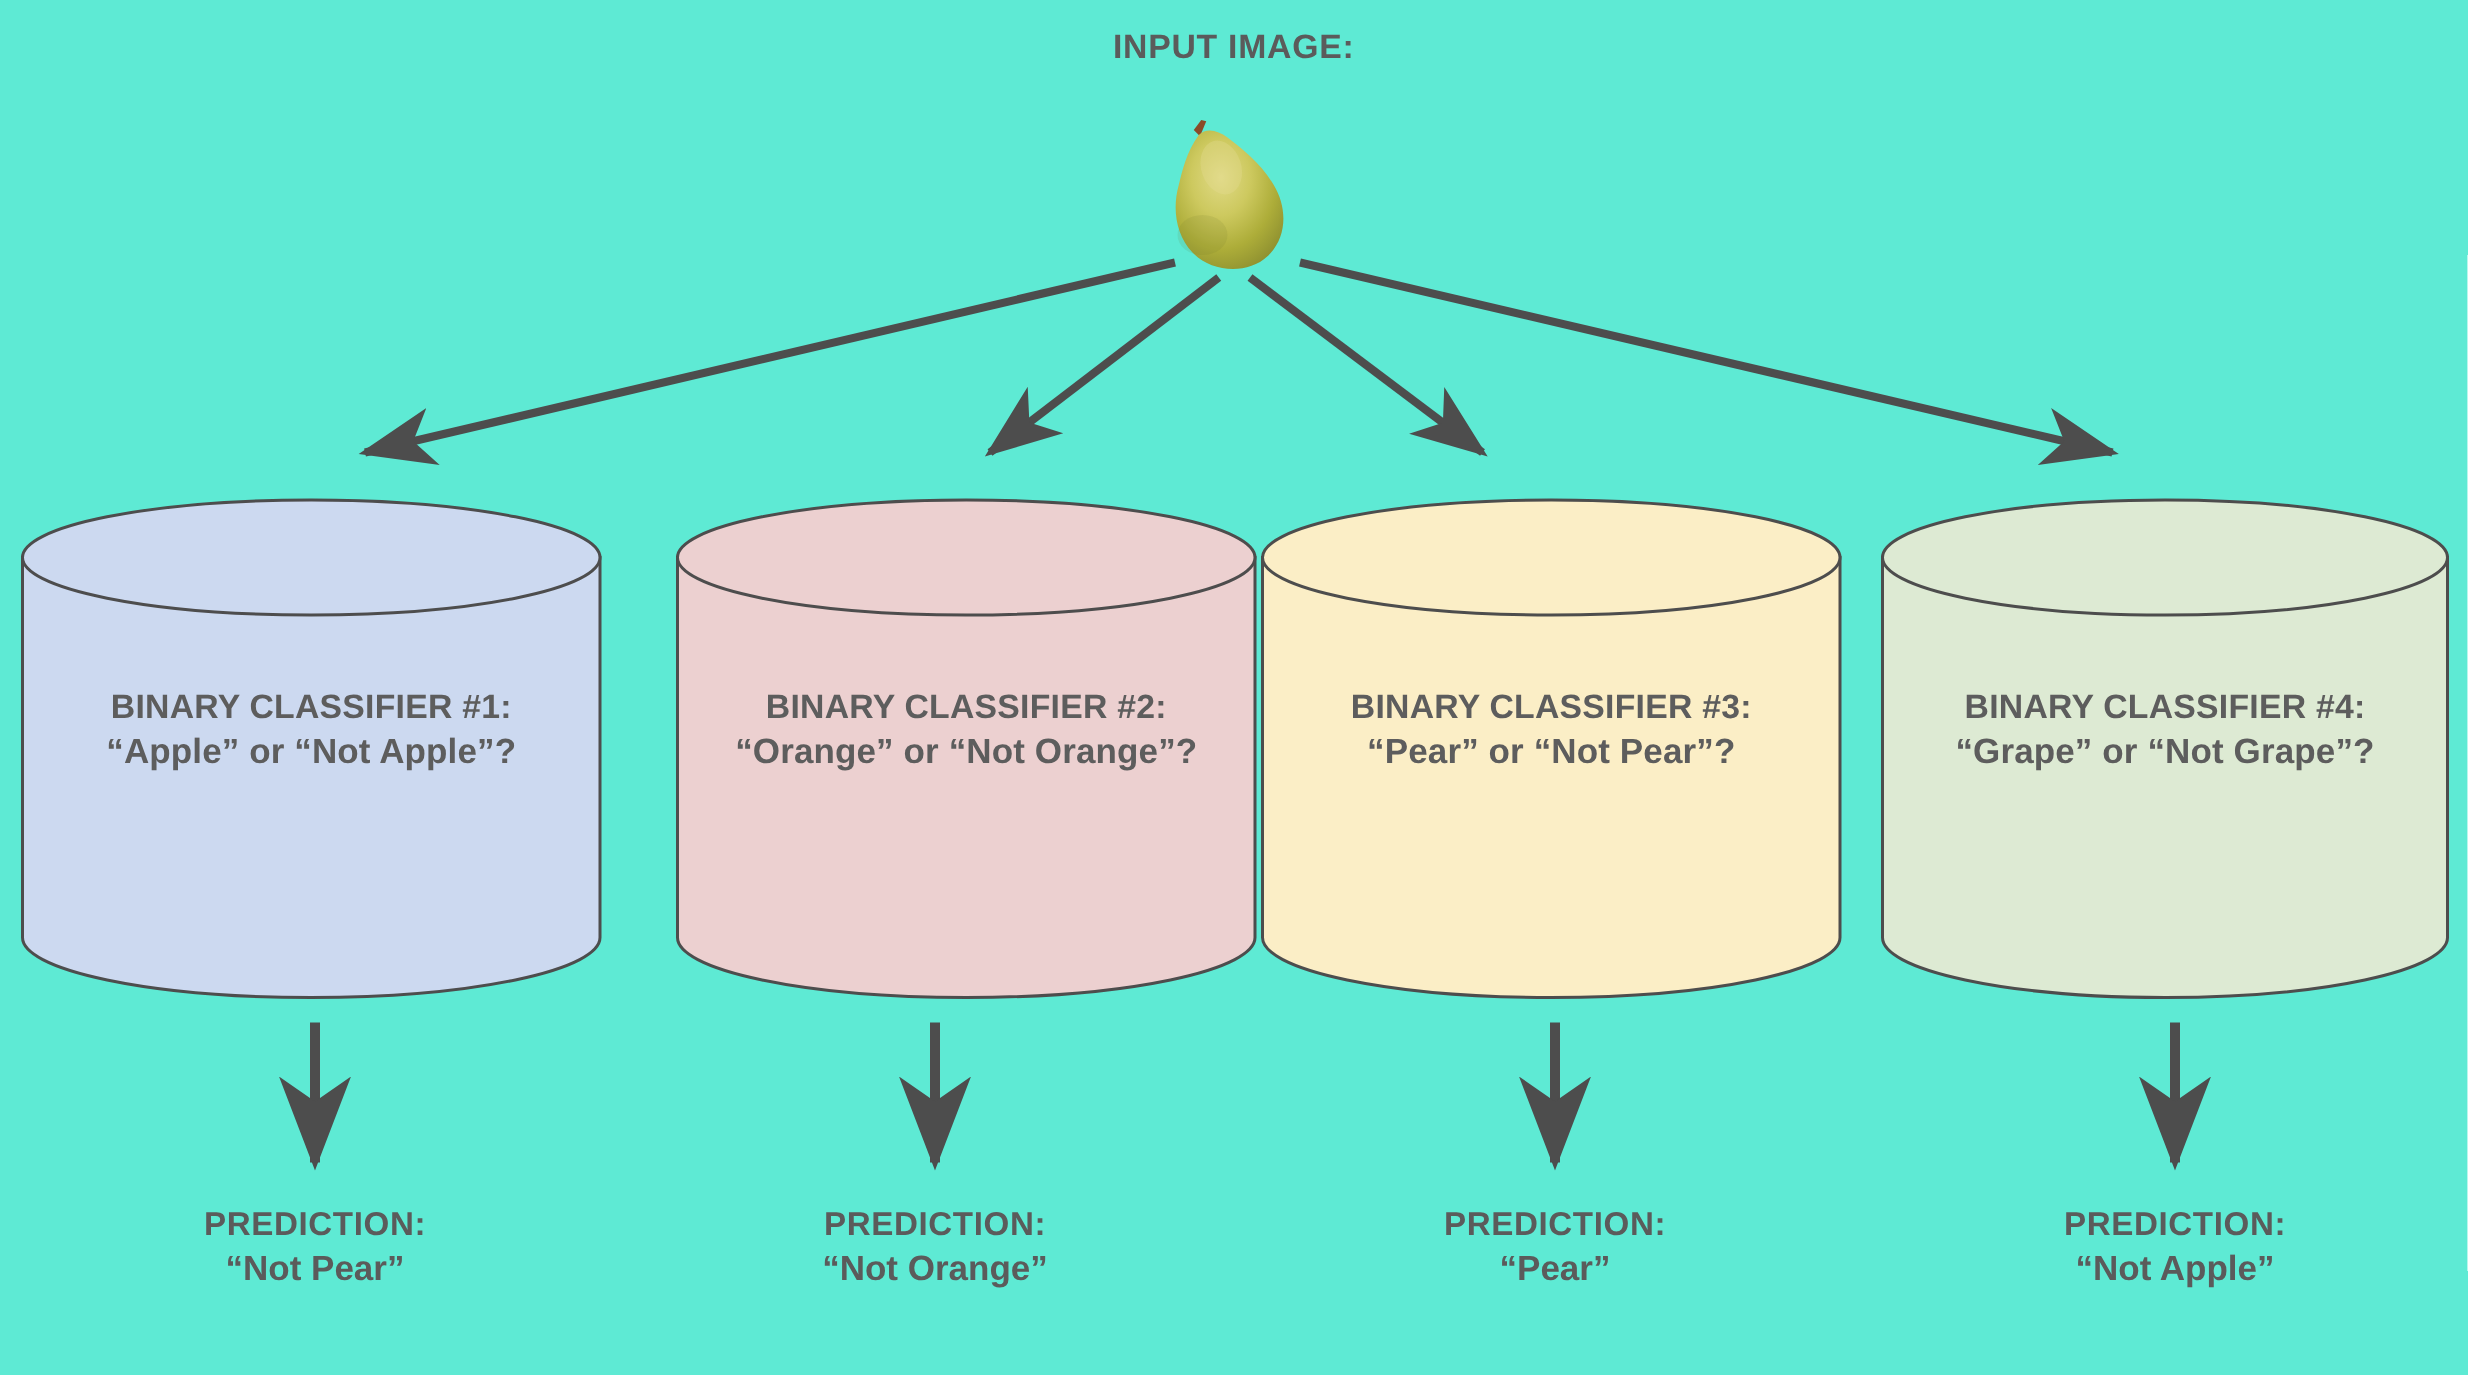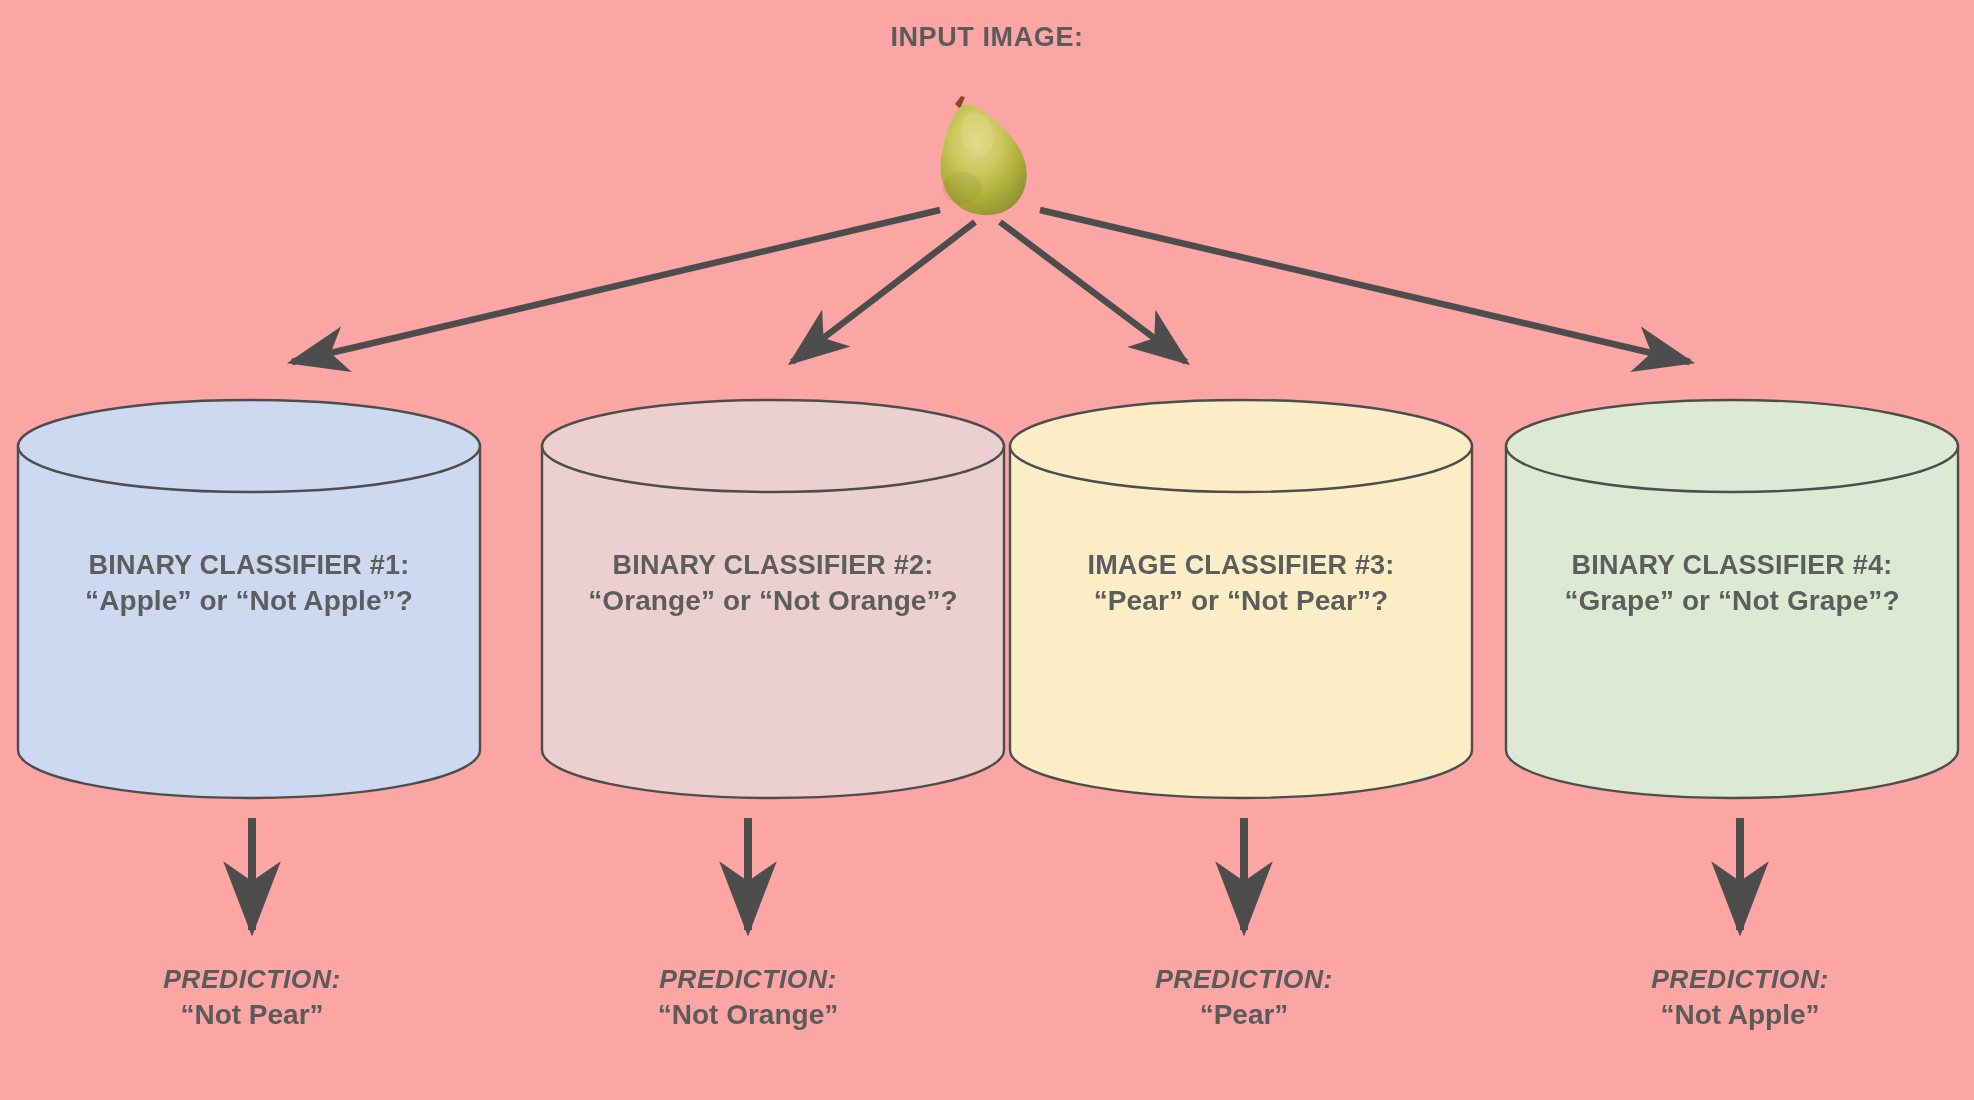--- a/index.html
+++ b/index.html
@@ -1,30 +1,30 @@
 <!DOCTYPE html>
 <html><head>
 <meta charset="utf-8">
 <style>
   html,body{margin:0;padding:0;background:#ffffff;}
   body{width:1974px;height:1100px;overflow:hidden;
        font-family:"Liberation Sans","DejaVu Sans",sans-serif;}
-  #stage{position:relative;width:1974px;height:1100px;background:#fca5a5;}
+  #stage{position:relative;width:1974px;height:1100px;background:#5eead4;}
   #wires{position:absolute;left:0;top:0;width:1974px;height:1100px;pointer-events:none;}
   #title{position:absolute;left:0;top:22px;width:1974px;text-align:center;
          font-size:27px;font-weight:700;letter-spacing:.6px;color:#5b5b5b;}
   #pear-wrap{position:absolute;left:902px;top:88px;width:168px;height:132px;}
   .cyl{position:absolute;}
   .cyl svg{position:absolute;left:0;top:0;}
   .cyl-label{position:absolute;left:0;width:100%;top:150px;text-align:center;
              color:#5d5d5d;line-height:1.30;}
   .cyl-l1{font-size:27px;font-weight:700;letter-spacing:.2px;}
   .cyl-l2{font-size:28px;font-weight:700;letter-spacing:.1px;}
   .pred{position:absolute;width:420px;text-align:center;color:#5b5b5b;line-height:1.32;}
-  .pred-l1{font-size:26.5px;font-weight:700;letter-spacing:.5px;font-style:italic;}
+  .pred-l1{font-size:26.5px;font-weight:700;letter-spacing:.5px;}
   .pred-l2{font-size:28px;font-weight:700;}
 </style>
 </head>
 <body>
 
 <div id="stage">
 
   <div id="title">INPUT IMAGE:</div>
 
   <div id="pear-wrap">
@@ -87,21 +87,21 @@
       <div class="cyl-l2">“Orange” or “Not Orange”?</div>
     </div>
   </div>
 
   <div class="cyl" style="left:1008px;top:398px;width:466px;height:406px;">
     <svg width="466" height="406" viewBox="0 0 466 406">
       <path d="M2 48 L2 352 A231 48 0 0 0 464 352 L464 48 Z" fill="#fbeec6" stroke="#4d4d4d" stroke-width="2.4"></path>
       <ellipse cx="233" cy="48" rx="231" ry="46" fill="#fbeec6" stroke="#4d4d4d" stroke-width="2.4"></ellipse>
     </svg>
     <div class="cyl-label">
-      <div class="cyl-l1">IMAGE CLASSIFIER #3:</div>
+      <div class="cyl-l1">BINARY CLASSIFIER #3:</div>
       <div class="cyl-l2">“Pear” or “Not Pear”?</div>
     </div>
   </div>
 
   <div class="cyl" style="left:1504px;top:398px;width:456px;height:406px;">
     <svg width="456" height="406" viewBox="0 0 456 406">
       <path d="M2 48 L2 352 A226 48 0 0 0 454 352 L454 48 Z" fill="#ddead3" stroke="#4d4d4d" stroke-width="2.4"></path>
       <ellipse cx="228" cy="48" rx="226" ry="46" fill="#ddead3" stroke="#4d4d4d" stroke-width="2.4"></ellipse>
     </svg>
     <div class="cyl-label">

